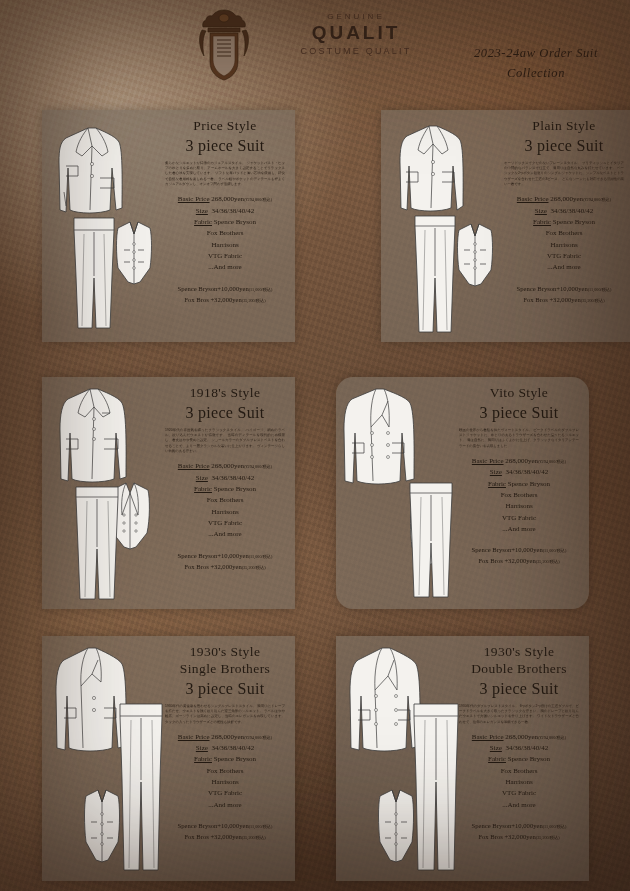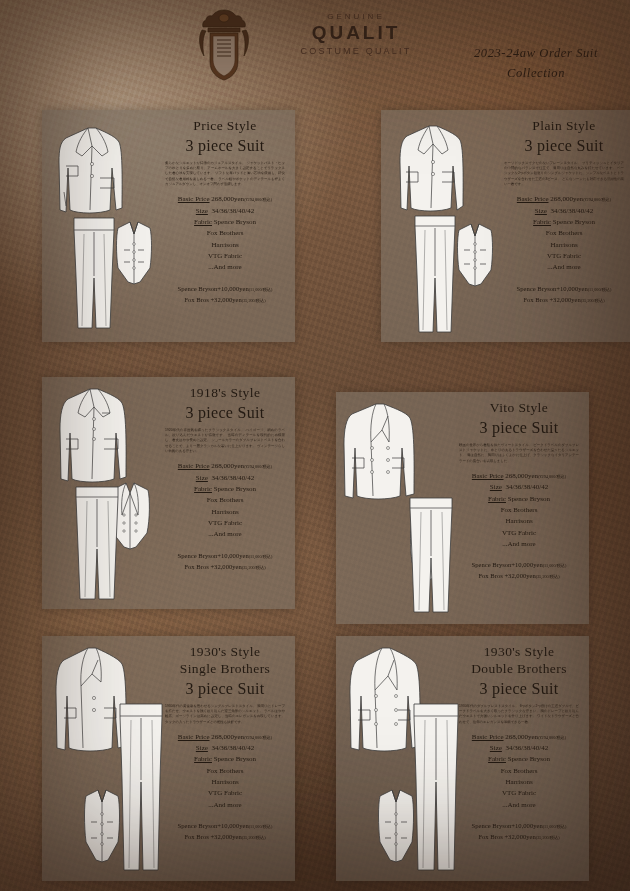--- a/index.html
+++ b/index.html
@@ -288,21 +288,21 @@
       <div class="row">VTG Fabric</div>
       <div class="row">...And more</div>
     </div>
     <div class="pricing">
       <div class="row"><span>Spence Bryson+10,000yen</span><span class="tiny">(11,000/税込)</span></div>
       <div class="row"><span>Fox Bros +32,000yen</span><span class="tiny">(35,200/税込)</span></div>
     </div>
   </div>
 </div>
 
-<div class="card" style="left:336px;top:392px;">
+<div class="card" style="left:336px;top:377px;border-radius:17px;">
   <div class="art">
     <svg width="130" height="232" viewBox="0 0 130 232">
       <g transform="translate(6,-6)">
         <path class="g" d="M34 18 L10 28 C4 32 2 44 2 58 L3 110 L11 112 L13 62 L15 110 C24 114 48 114 58 110 L60 62 L64 110 L72 108 C72 82 73 42 68 32 C65 26 46 20 42 18 Z"></path>
         <path class="gl" d="M34 18 C30 26 28 40 29 56 L40 44 L46 30"></path>
         <path class="gl" d="M42 18 C46 26 48 40 47 56 L40 44"></path>
         <path class="gl" d="M29 56 L31 110"></path>
         <path class="gl" d="M10 72 L22 72 L22 82 L10 82"></path>
         <path class="gl" d="M50 72 L62 72 L62 82 L50 82"></path>
         <circle class="btn" cx="30" cy="62" r="1.5"></circle>

